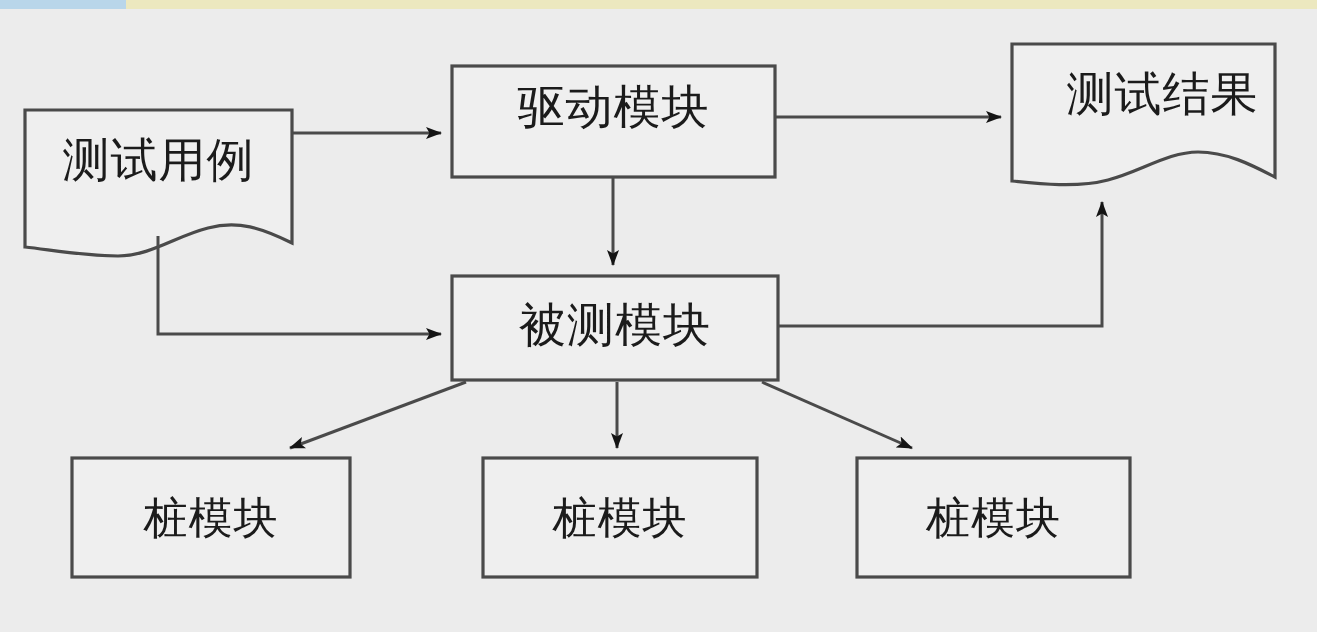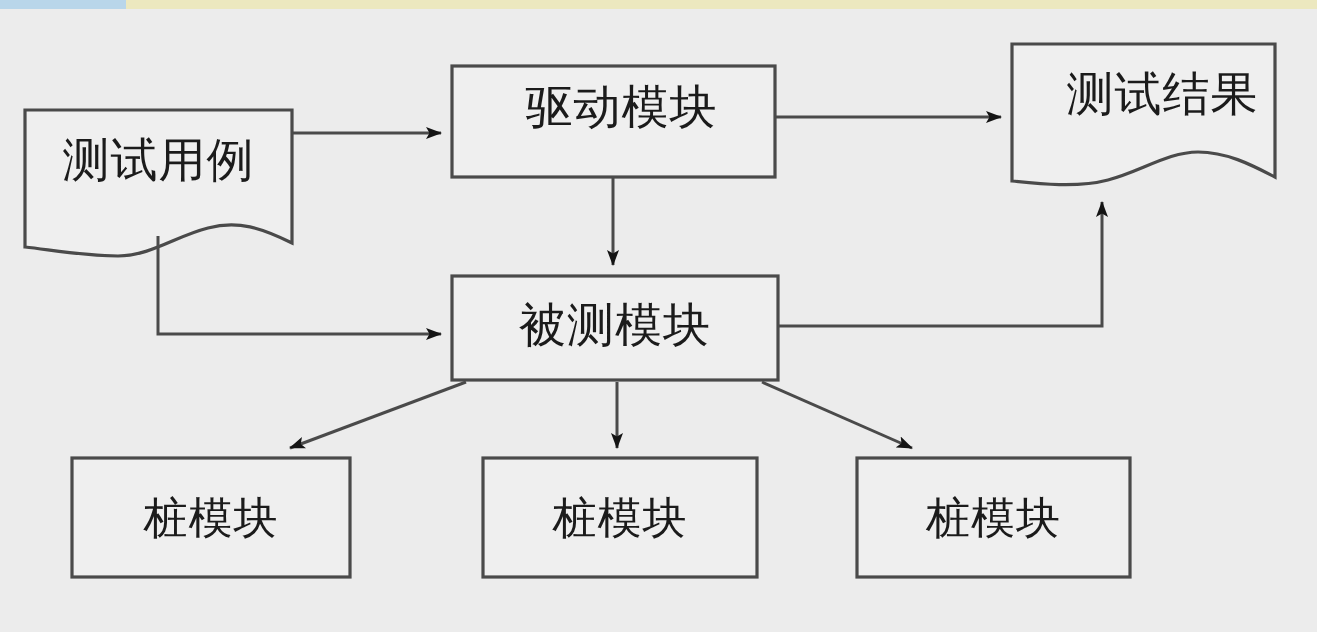--- a/index.html
+++ b/index.html
@@ -96,21 +96,21 @@
 
     <path d="M466,382 L290,448" fill="none" stroke="#4a4a4a" stroke-width="3" marker-end="url(#ah)"></path>
 
     <path d="M617,382 L617,448" fill="none" stroke="#4a4a4a" stroke-width="3" marker-end="url(#ah)"></path>
 
     <path d="M762,382 L912,448" fill="none" stroke="#4a4a4a" stroke-width="3" marker-end="url(#ah)"></path>
   </svg>
 
   <div class="node-label" style="left:25px; top:104px; width:267px; height:110px;">测试用例</div>
 
-  <div class="node-label" style="left:452px; top:66px; width:323px; height:81px;margin-left:8px;">驱动模块</div>
+  <div class="node-label" style="left:452px; top:66px; width:323px; height:81px;">驱动模块</div>
 
   <div class="node-label" style="left:1012px; top:38px; width:301px; height:110px;">测试结果</div>
 
   <div class="node-label" style="left:452px; top:276px; width:326px; height:96px;">被测模块</div>
 
   <div class="node-label small" style="left:72px; top:458px; width:278px; height:119px;">桩模块</div>
 
   <div class="node-label small" style="left:483px; top:458px; width:274px; height:119px;">桩模块</div>
 
   <div class="node-label small" style="left:857px; top:458px; width:273px; height:119px;">桩模块</div>

